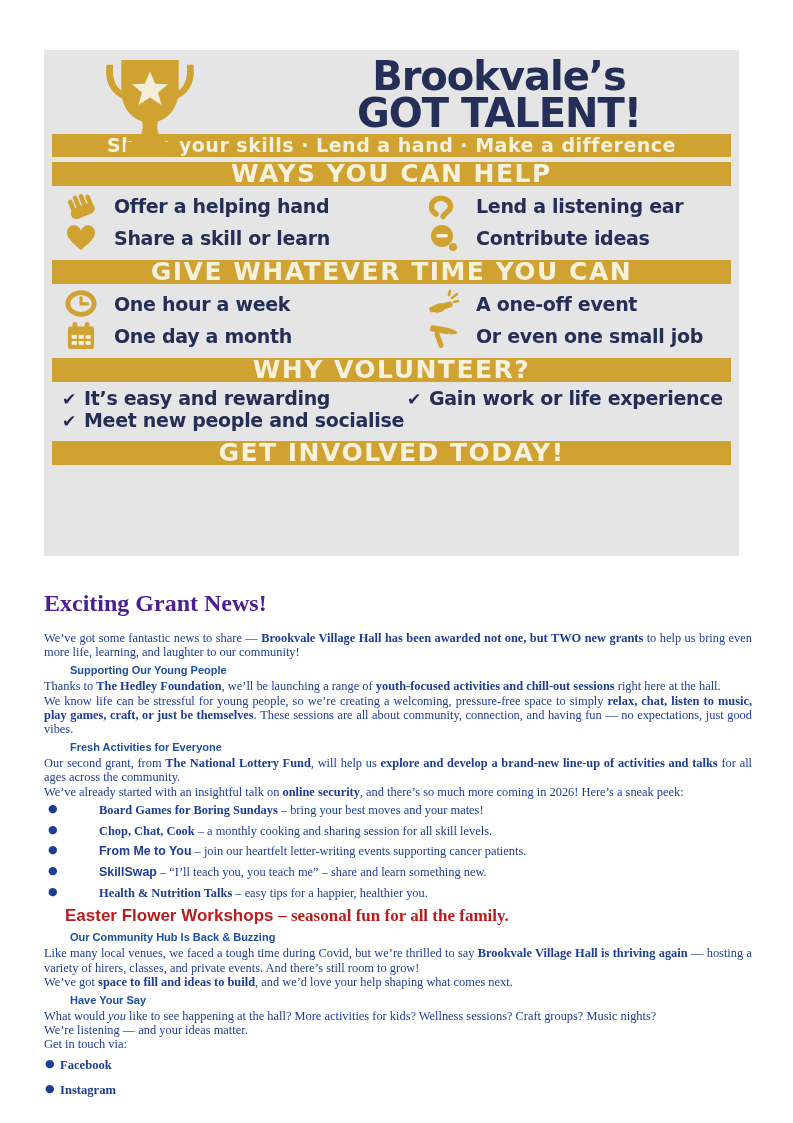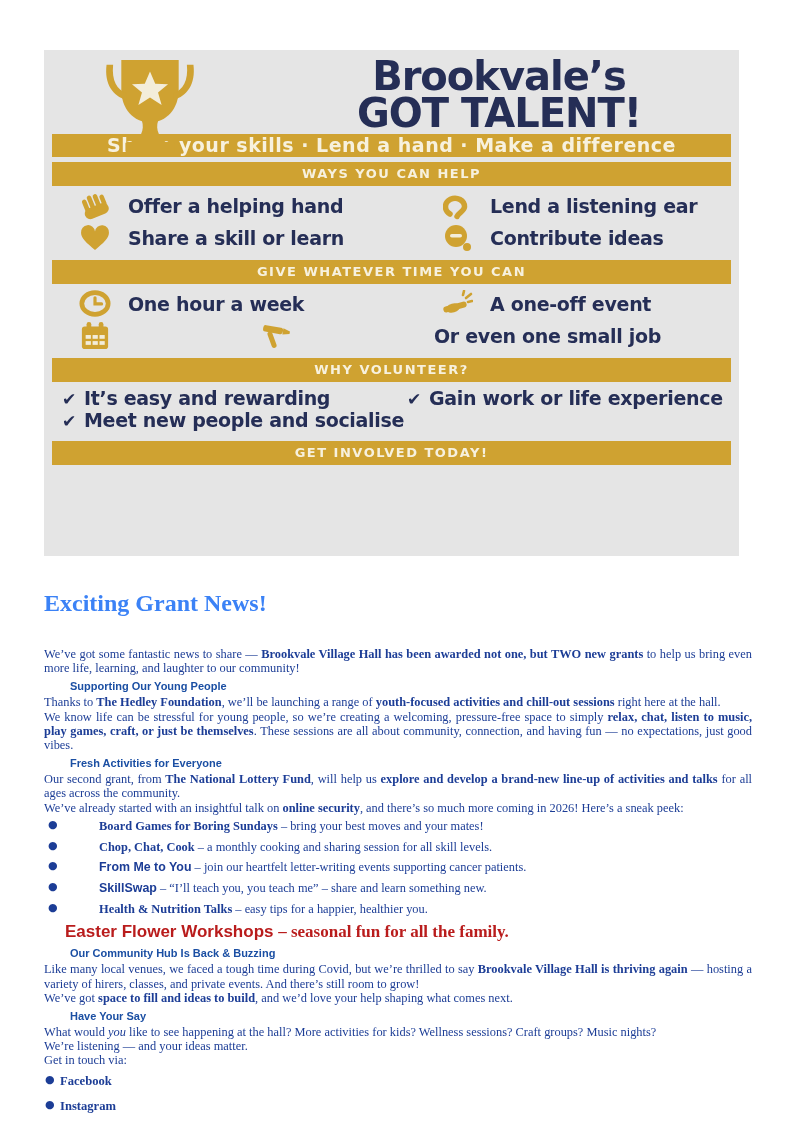--- a/index.html
+++ b/index.html
@@ -20,41 +20,41 @@
   .trophy { position:absolute; left:16px; top:5px; width:180px; height:100px; z-index:2; }
   .poster-title {
     margin-left:215px; padding-top:8px; text-align:center;
     font-weight:bold; font-size:40px; line-height:37px; letter-spacing:-1px;
   }
   .gold-banner {
     margin:0 8px; background:#cfa231; color:#f7f1de; text-align:center;
     font-weight:bold;
   }
   .tagline-banner { margin-top:2px; font-size:19px; line-height:23px; letter-spacing:0.5px; }
-  .section-banner { font-size:13px; line-height:24px; letter-spacing:1.5px; margin-top:5px; }
+  .section-banner { font-size:25px; line-height:24px; letter-spacing:1.5px; margin-top:5px; }
   .poster-intro {
     margin:9px 0 4px 16px; font-weight:bold; font-size:20px; line-height:21px;
     white-space:pre-line; letter-spacing:-0.3px;
   }
   .p-grid {
     display:grid; grid-template-columns:46px 296px 46px 1fr;
-    align-items:center; column-gap:10px; row-gap:5px; padding:6px 6px 4px 28px;
+    align-items:center; column-gap:10px; row-gap:5px; padding:6px 6px 4px 14px;
   }
   .p-ic { display:flex; align-items:center; justify-content:center; height:27px; }
   .p-ic svg { display:block; }
   .p-lbl { font-weight:bold; font-size:19px; letter-spacing:-0.3px; white-space:nowrap; }
   .why-grid { padding:6px 0 4px 18px; }
   .why-row { display:flex; }
   .why-item { display:flex; align-items:baseline; font-weight:bold; font-size:19px; letter-spacing:-0.3px; line-height:21px; white-space:nowrap; }
   .why-item.w1 { width:345px; }
   .chk { font-family:"DejaVu Sans", sans-serif; margin-right:8px; font-size:17px; }
 
   
   .doc { position:absolute; left:44px; top:590px; width:708px; color:#1c3d96; }
-  .doc-title { font-size:24px; font-weight:bold; color:#3b82f6; margin-bottom:30px; font-family:"Liberation Serif", serif; }
+  .doc-title { font-size:24px; font-weight:bold; color:#4c1d95; margin-bottom:14px; font-family:"Liberation Serif", serif; }
   .doc p { font-size:12.4px; line-height:14.2px; text-align:justify; }
   .doc h2 {
     font-family:"Liberation Sans", sans-serif; font-weight:bold; font-size:11px;
     color:#1b4fa3; margin:5px 0 3px 26px;
   }
   .b { font-weight:bold; }
   .i { font-style:italic; }
   .sb { font-family:"Liberation Sans", sans-serif; font-weight:bold; }
   ul.peek { list-style:none; margin:4px 0 2px 0; }
   ul.peek li { position:relative; padding-left:55px; font-size:12.4px; line-height:14.2px; margin-bottom:6.5px; }
@@ -165,20 +165,21 @@
           <g fill="#f3edda">
             <rect x="6" y="15" width="5.6" height="4"></rect>
               <rect x="13.4" y="15" width="5.6" height="4"></rect>
               <rect x="20.8" y="15" width="5.6" height="4"></rect>
             <rect x="6" y="21.5" width="5.6" height="4"></rect>
               <rect x="13.4" y="21.5" width="5.6" height="4"></rect>
               <rect x="20.8" y="21.5" width="5.6" height="4"></rect>
           </g>
         </svg>
       </span>
+      <span class="p-lbl">One day a month</span>
       <span class="p-ic">
         <svg width="32" height="28" viewBox="0 0 32 28">
           <g fill="#cfa231" transform="rotate(10 16 14)">
             <rect x="2" y="5" width="20" height="6.5" rx="2.5"></rect>
             <path d="M22 5 l7 2.2 v2.6 l-7 1.7 z"></path>
             <rect x="10" y="10" width="5" height="17" rx="2.5" transform="rotate(-30 12.5 18)"></rect>
           </g>
         </svg>
       </span>
       <span class="p-lbl">Or even one small job</span>

